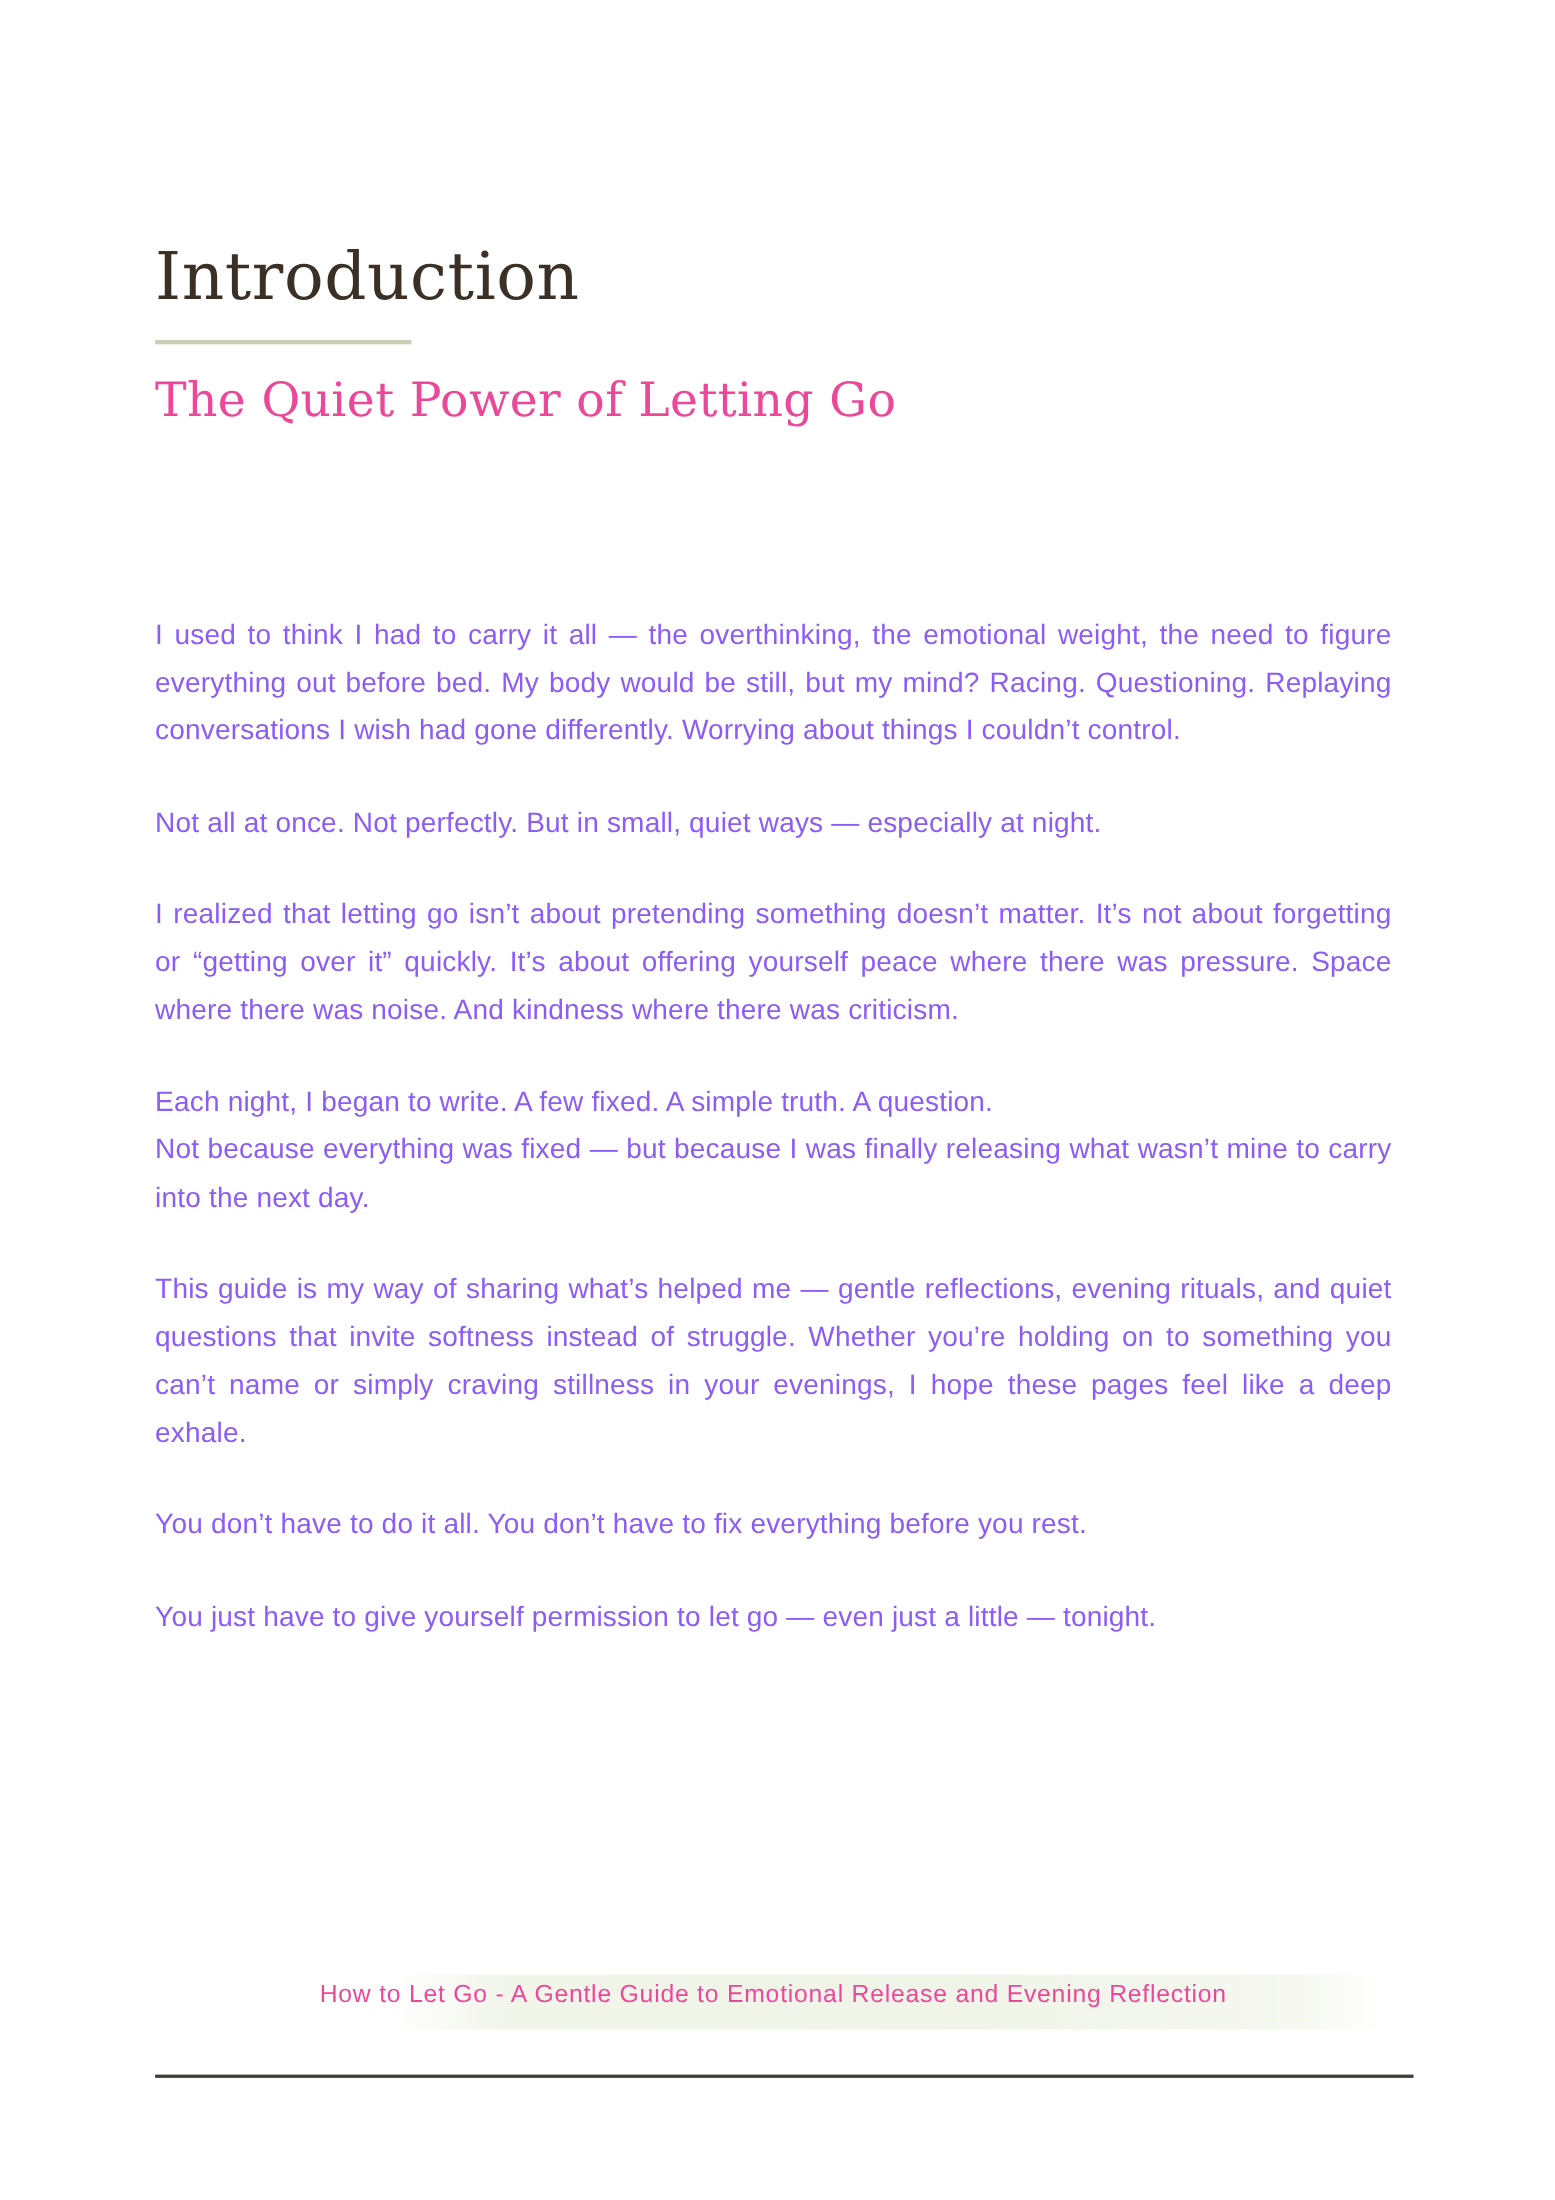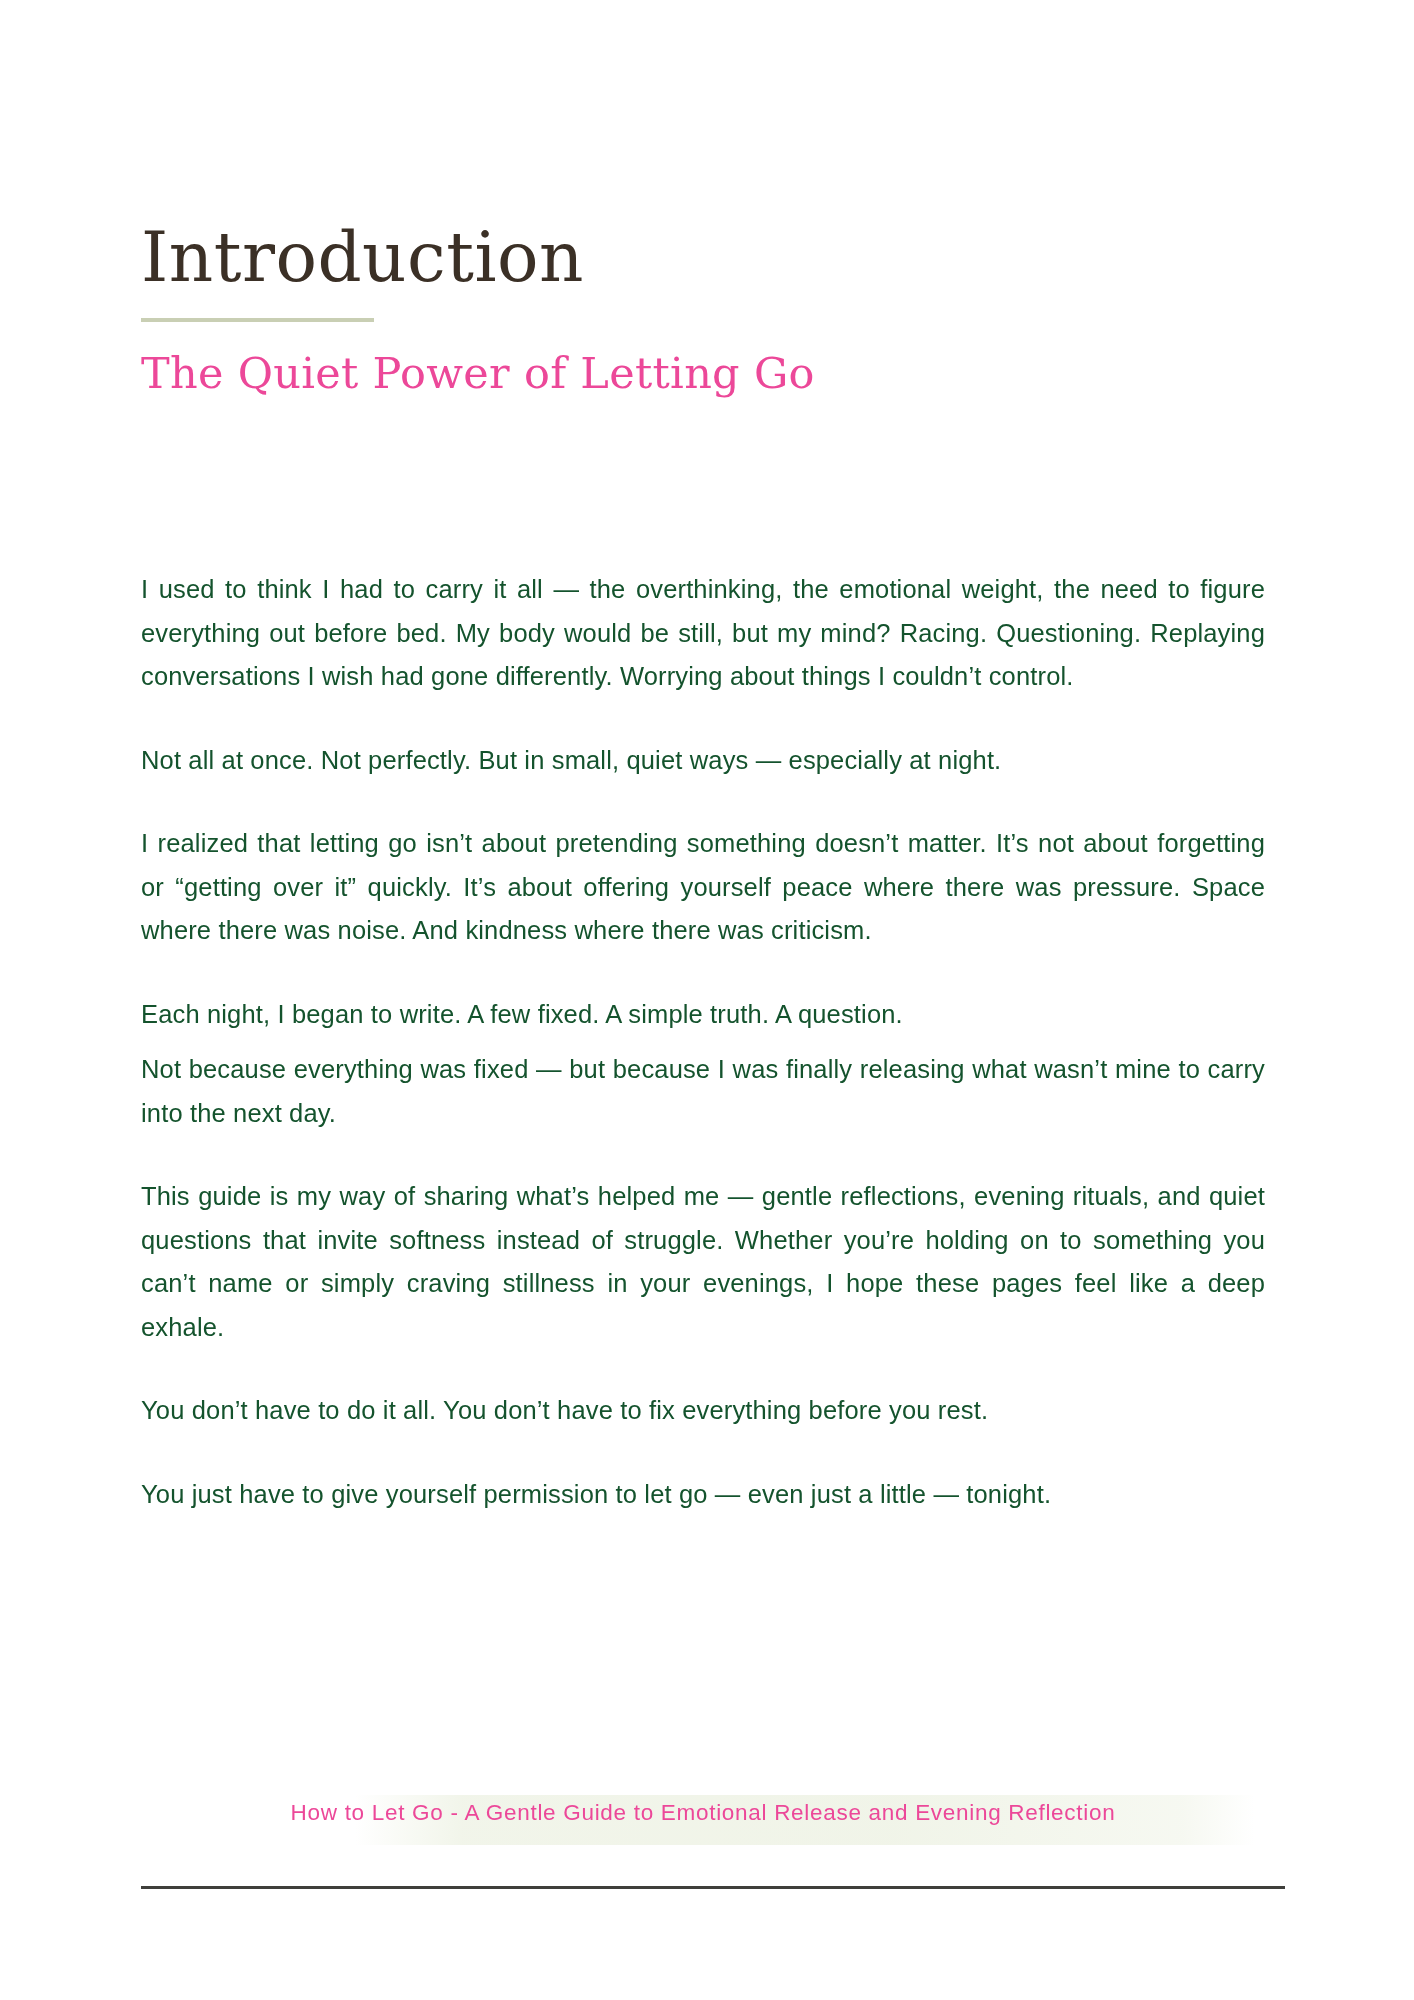--- a/index.html
+++ b/index.html
@@ -22,21 +22,21 @@
   .header {
     position: absolute;
     left: 141px;
     top: 222px;
     width: 1130px;
   }
 
   .page-title {
     font-family: "DejaVu Serif", "Liberation Serif", serif;
     font-weight: 400;
-    font-size: 69px;
+    font-size: 60px;
     line-height: 1.02;
     letter-spacing: 0.5px;
     color: #3b3026;
     margin: 0;
     white-space: nowrap;
   }
 
   .title-divider {
     margin-top: 26px;
     width: 233px;
@@ -66,22 +66,22 @@
   }
 
   .para {
     font-family: "Liberation Sans", sans-serif;
     font-weight: 300;
     font-size: 25.5px;
     line-height: 43.5px;
     letter-spacing: 0.15px;
     text-align: justify;
     text-justify: inter-word;
-    margin: 12px 0 40px 0;
-    color: #14532d;
+    margin: 0 0 40px 0;
+    color: #8b5cf6;
   }
 
   .para:last-child {
     margin-bottom: 0;
   }
 
   .para.no-justify {
     text-align: left;
   }
 

